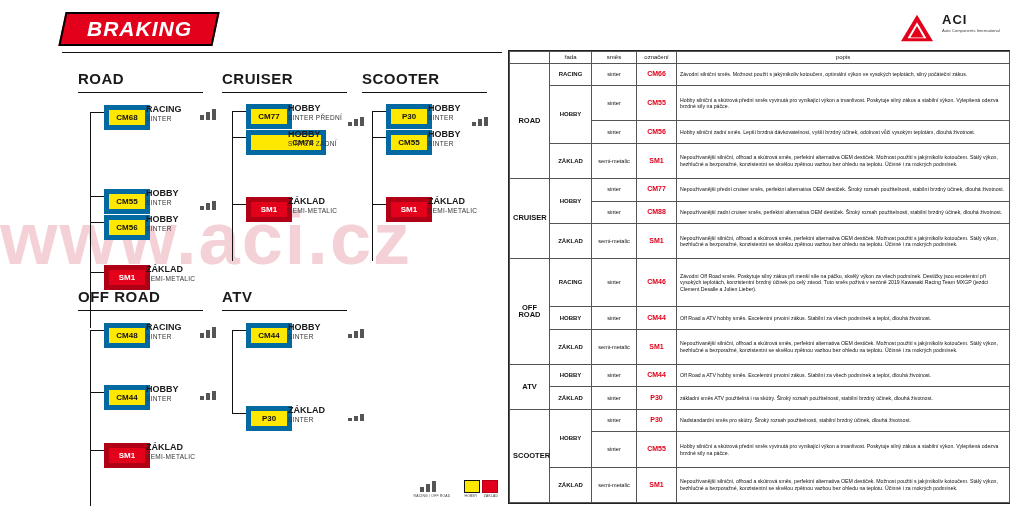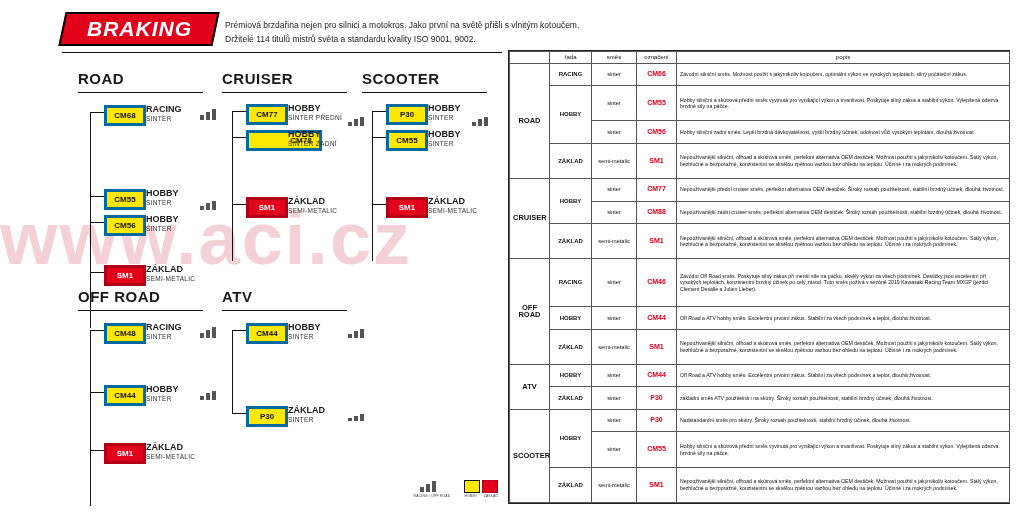--- a/index.html
+++ b/index.html
@@ -37,21 +37,21 @@
     font-size:74px;font-weight:bold;color:#f2c9cf;opacity:.85;
     letter-spacing:2px;white-space:nowrap;pointer-events:none;
   }
 
   
   .diagram{position:absolute;left:0;top:56px;width:506px;height:456px;}
   .sect-title{position:absolute;font-size:15px;font-weight:bold;letter-spacing:.5px;}
   .sect-rule{position:absolute;height:1px;background:#111;}
 
   .chip{
-    position:absolute;width:36px;height:15px;border:3px solid #0369a1;
+    position:absolute;width:36px;height:15px;border:5px solid #0369a1;
     display:flex;align-items:center;justify-content:center;
     font-size:8px;font-weight:bold;color:#111;
   }
   .chip.yellow{background:#ffe800;}
   .chip.red{background:#e3001b;color:#fff;border-color:#b00015;}
   .lbl{position:absolute;font-size:8.5px;line-height:10px;}
   .lbl b{font-weight:bold;font-size:9px;display:block;}
   .lbl i{font-style:normal;font-size:6.5px;color:#333;display:block;letter-spacing:.3px;}
   .ln{position:absolute;background:#111;}
   .ln.h{height:1px;}
@@ -77,23 +77,28 @@
 </style>
 </head>
 <body>
 
 <div class="page">
 
   <div class="header">
     <div class="brand">
       <span>BRAKING</span>
     </div>
-    <div class="header-text">
-      <div>Prémiová brzdařina nejen pro silnici a motokros. Jako první na světě přišli s vlnitým kotoučem.</div>
-      <div>Držitelé 114 titulů mistrů světa a standardu kvality ISO 9001, 9002.</div>
+    <div class="aci">
+      <svg class="aci-logo" viewBox="0 0 40 34">
+        <polygon points="20,3 37,31 3,31" fill="#e3001b"></polygon>
+        <polygon points="20,11 30,28 10,28" fill="#fff"></polygon>
+        <polygon points="20,15 27,27 13,27" fill="#e3001b"></polygon>
+      </svg>
+      <div class="aci-title">ACI</div>
+      <div class="aci-sub">Auto Components International</div>
     </div>
     <div class="header-rule"></div>
   </div>
 
   <div class="watermark">www.aci.cz</div>
 
   <div class="diagram">
 
     <div class="sect-title" style="left:78px;top:14px;">ROAD</div>
     <div class="sect-rule" style="left:78px;top:36px;width:125px;"></div>

